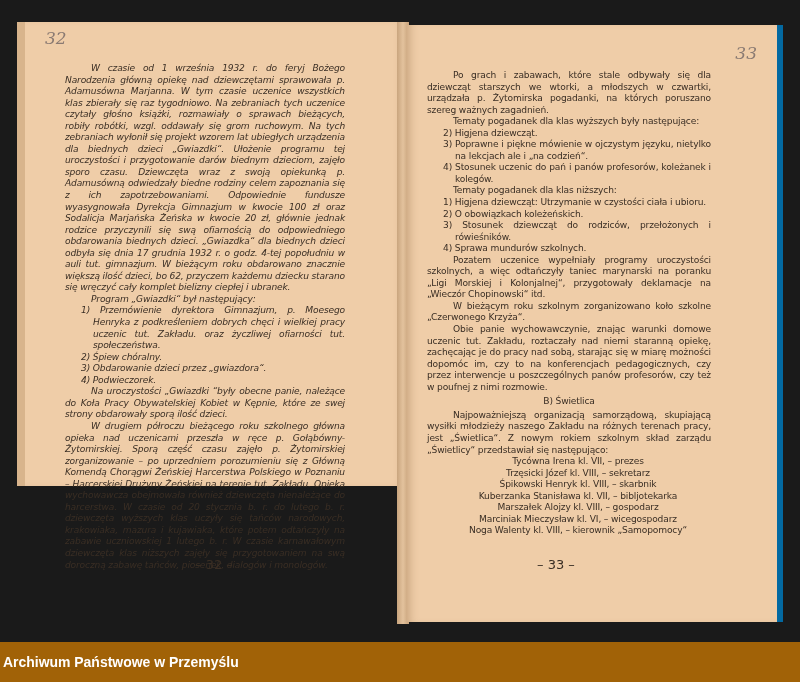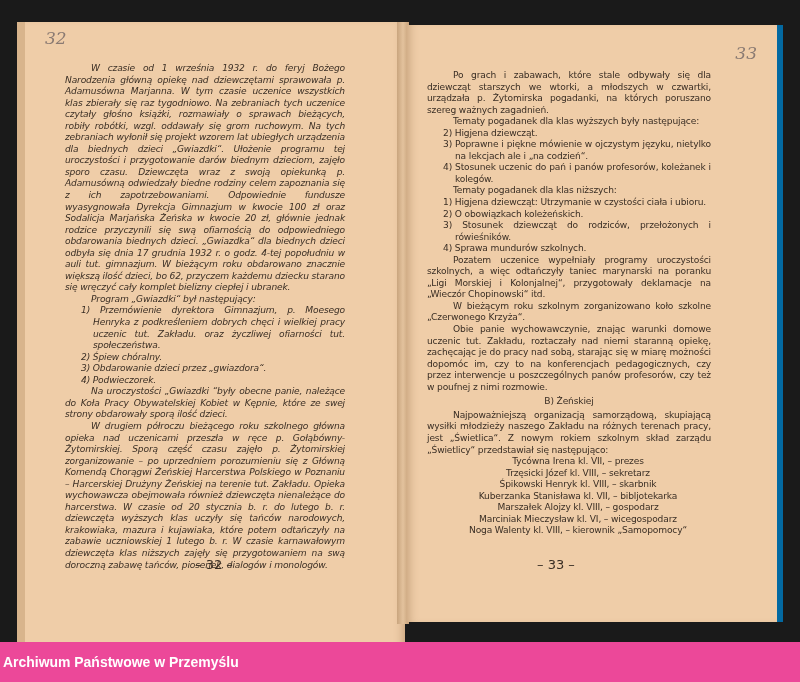--- a/index.html
+++ b/index.html
@@ -10,21 +10,21 @@
     position: relative;
   }
   .scan {
     position: absolute; left: 0; top: 0; width: 800px; height: 642px;
     background: #1a1a1a;
   }
   .book {
     position: absolute; left: 17px; top: 22px; width: 760px; height: 602px;
   }
   .page {
-    position: absolute; top: 0; height: 659px;
+    position: absolute; top: 0; height: 464px;
     background: #efcda8;
     color: #3a2e24;
   }
   .page.left {
     left: 0; width: 380px;
     border-left: 8px solid #d8b48c;
     box-shadow: inset -8px 0 10px -6px rgba(120,80,40,0.35);
   }
   .page.right {
     left: 390px; width: 370px; top: 3px; height: 597px;
@@ -57,21 +57,21 @@
   .text li { margin: 0; padding-left: 28px; text-indent: -12px; }
   .text .roster { padding-left: 18px; text-align: center; }
   .pagenum {
     position: absolute; font-size: 13px; color: #3a2e24;
     font-family: "DejaVu Sans", sans-serif;
   }
   .page.left .pagenum { left: 170px; top: 535px; }
   .page.right .pagenum { left: 130px; top: 532px; }
   .footer {
     position: absolute; left: 0; top: 642px; width: 800px; height: 40px;
-    background: #ec4899;
+    background: #a16207;
   }
   .footer span {
     position: absolute; left: 3px; top: 11px;
     color: #fff; font-family: "Liberation Sans", sans-serif;
     font-size: 15.5px; font-weight: bold; transform: scaleX(0.9); transform-origin: left;
   }
 </style>
 </head>
 <body>
 
@@ -109,21 +109,21 @@
         <p class="ind">Tematy pogadanek dla klas niższych:</p>
         <ol>
           <li>1) Higjena dziewcząt: Utrzymanie w czystości ciała i ubioru.</li>
           <li>2) O obowiązkach koleżeńskich.</li>
           <li>3) Stosunek dziewcząt do rodziców, przełożonych i rówieśników.</li>
           <li>4) Sprawa mundurów szkolnych.</li>
         </ol>
         <p class="ind">Pozatem uczenice wypełniały programy uroczystości szkolnych, a więc odtańczyły taniec marynarski na poranku „Ligi Morskiej i Kolonjalnej“, przygotowały deklamacje na „Wieczór Chopinowski“ itd.</p>
         <p class="ind">W bieżącym roku szkolnym zorganizowano koło szkolne „Czerwonego Krzyża“.</p>
         <p class="ind">Obie panie wychowawczynie, znając warunki domowe uczenic tut. Zakładu, roztaczały nad niemi staranną opiekę, zachęcając je do pracy nad sobą, starając się w miarę możności dopomóc im, czy to na konferencjach pedagogicznych, czy przez interwencje u poszczególnych panów profesorów, czy też w poufnej z nimi rozmowie.</p>
-        <p class="center" style="margin:3px 0 2px;">B) Żeńskiej</p>
+        <p class="center" style="margin:3px 0 2px;">B) Świetlica</p>
         <p class="ind">Najpoważniejszą organizacją samorządową, skupiającą wysiłki młodzieży naszego Zakładu na różnych terenach pracy, jest „Świetlica“. Z nowym rokiem szkolnym skład zarządu „Świetlicy“ przedstawiał się następująco:</p>
         <div class="roster">
           <div>Tycówna Irena kl. VII, – prezes</div>
           <div>Trzęsicki Józef kl. VIII, – sekretarz</div>
           <div>Śpikowski Henryk kl. VIII, – skarbnik</div>
           <div>Kuberzanka Stanisława kl. VII, – bibljotekarka</div>
           <div>Marszałek Alojzy kl. VIII, – gospodarz</div>
           <div>Marciniak Mieczysław kl. VI, – wicegospodarz</div>
           <div>Noga Walenty kl. VIII, – kierownik „Samopomocy“</div>
         </div>

